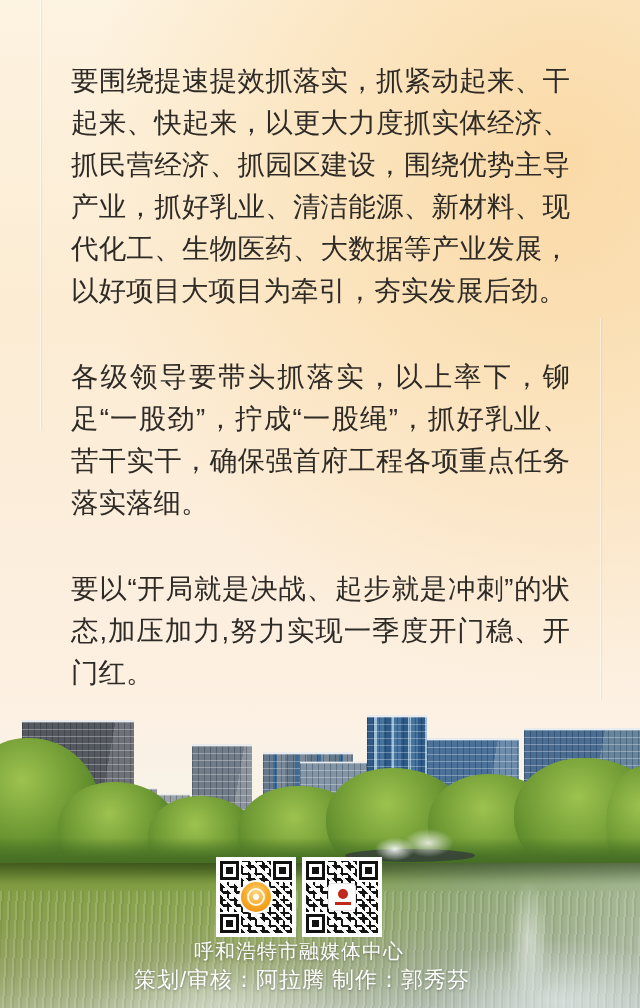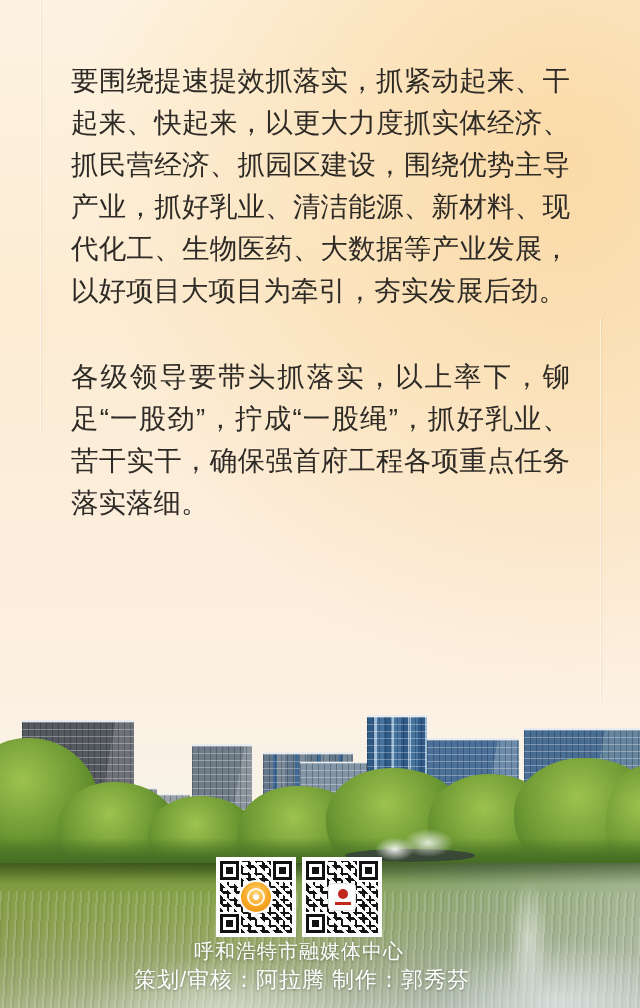--- a/index.html
+++ b/index.html
@@ -108,20 +108,21 @@
 <body>
 
 <div class="poster">
 
   <div class="edge-line left"></div>
   <div class="edge-line right"></div>
 
   <div class="text-block">
     <p>要围绕提速提效抓落实，抓紧动起来、干起来、快起来，以更大力度抓实体经济、抓民营经济、抓园区建设，围绕优势主导产业，抓好乳业、清洁能源、新材料、现代化工、生物医药、大数据等产业发展，以好项目大项目为牵引，夯实发展后劲。</p>
     <p>各级领导要带头抓落实，以上率下，铆足“一股劲”，拧成“一股绳”，抓好乳业、苦干实干，确保强首府工程各项重点任务落实落细。</p>
+    <p>要以“开局就是决战、起步就是冲刺”的状态,加压加力,努力实现一季度开门稳、开门红。</p>
   </div>
 
   <div class="photo">
     <div class="photo-sky"></div>
 
     <div class="bld b1"></div>
     <div class="bld b1b"></div>
     <div class="bld b2s"></div>
     <div class="bld b2"></div>
     <div class="bld b3"></div>

